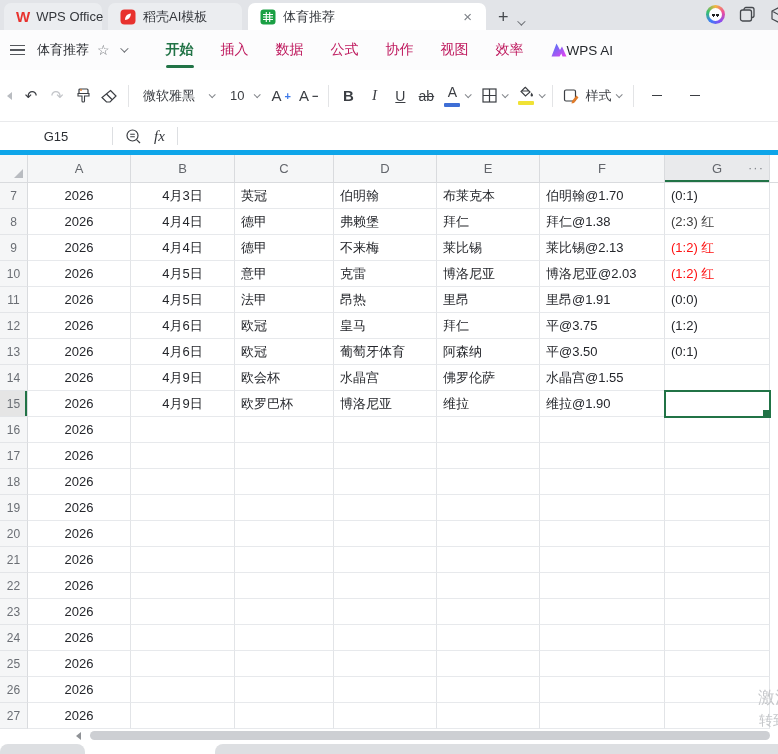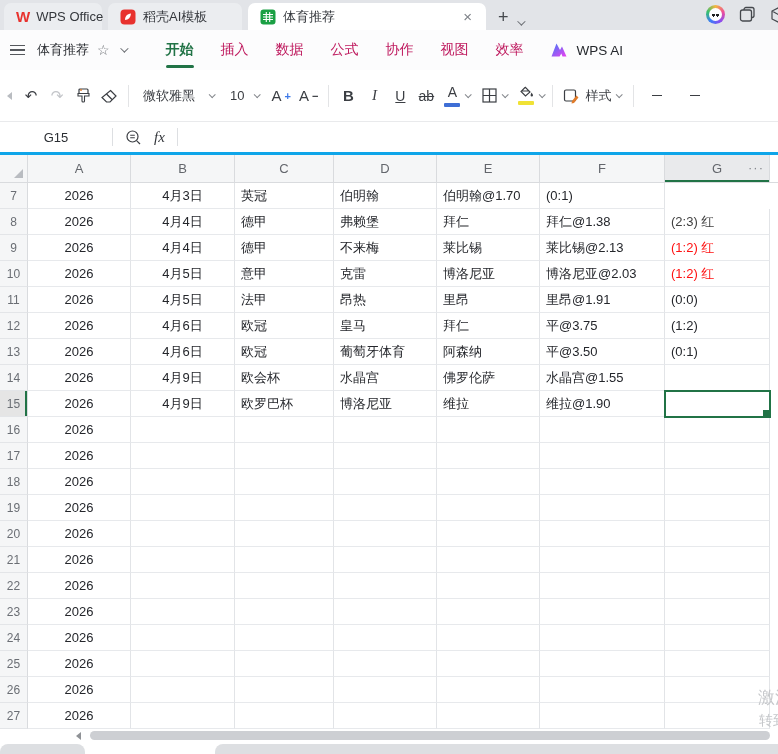--- a/index.html
+++ b/index.html
@@ -29,21 +29,21 @@
   .menurow { height:40px; background:#fcfcfd; display:flex; align-items:center; position:relative; }
   .burger { width:15px; margin-left:10px; display:flex; flex-direction:column; gap:3px; }
   .burger i { height:1.5px; background:#55585d; display:block; }
   .doctitle { font-size:13px; margin-left:12px; color:#2b2e33; }
   .star { color:#6f7277; font-size:14px; margin-left:8px; }
   .mchev { margin-left:10px; }
   .menuitems { display:flex; align-items:center; gap:27px; margin-left:40px; }
   .mitem { font-size:14px; color:#be185d; position:relative; white-space:nowrap; }
   .mitem.active { color:var(--green); font-weight:bold; }
   .mitem.active::after { content:""; position:absolute; left:50%; transform:translateX(-50%); bottom:-9px; width:28px; height:3px; background:var(--green); border-radius:2px; }
-  .wpsai { display:flex; align-items:center; gap:10px; font-size:13.5px; color:#26292e; }
+  .wpsai { display:flex; align-items:center; gap:0; font-size:13.5px; color:#26292e; }
 
   
   .toolbar { height:52px; background:#fff; border-bottom:1px solid #e9eaec; display:flex; align-items:center; padding-left:2px; }
   .collapse-left { width:0; height:0; border-top:4px solid transparent; border-bottom:4px solid transparent; border-right:5px solid #b9bcc1; margin:0 6px 0 5px; }
   .tbtn { display:flex; align-items:center; justify-content:center; min-width:26px; height:28px; color:#3b3e43; font-size:15px; gap:3px; padding:0 3px; }
   .tbtn.gray { color:#c3c5c9; }
   .tdiv { width:1px; height:22px; background:#e3e4e6; margin:0 6px; }
   .fontbox { display:flex; align-items:center; gap:14px; font-size:13px; color:#3a3d42; padding:0 8px; }
   .sizebox { display:flex; align-items:center; gap:10px; font-size:13px; color:#3a3d42; padding:0 8px; }
   .schev { width:5px; height:5px; border-right:1.2px solid #85888d; border-bottom:1.2px solid #85888d; transform:rotate(45deg) translateY(-1px); display:inline-block; }
@@ -58,21 +58,21 @@
   .fontcolor .a { font-size:14px; color:#3b3e43; }
   .fontcolor .bar { width:16px; height:4px; background:#3e6ed5; margin-top:1px; border-radius:1px; }
   .fillcolor { display:flex; flex-direction:column; align-items:center; line-height:1; padding:0 2px; }
   .fillcolor .bar { width:16px; height:4px; background:#f0e235; margin-top:1px; border-radius:1px; }
   .stylebtn { display:flex; align-items:center; gap:5px; font-size:13px; color:#3a3d42; padding:0 4px; }
   .alignicon { display:flex; flex-direction:column; gap:3px; width:17px; padding:0 2px; }
   .alignicon i { height:1.8px; background:#3b3e43; display:block; }
   .alignicon i.short { width:10px; margin:0 auto; }
 
   
-  .fbar { height:33px; border-bottom:3px solid #0ea5e9; display:flex; align-items:center; }
+  .fbar { height:33px; border-bottom:5px solid #0ea5e9; display:flex; align-items:center; }
   .namebox { width:112px; text-align:center; font-size:13px; color:#2b2e33; }
   .fdiv { width:1px; height:18px; background:#dddfe2; }
   .fico { margin:0 12px; display:flex; align-items:center; color:#3b3e43; }
   .fx { font-style:italic; font-family:"Liberation Serif",serif; font-size:15px; color:#33363b; margin-right:12px; }
 
   
   .colhead { display:grid; grid-template-columns:28px 103px 104px 99px 103px 103px 125px 105px 1fr; height:28px; }
   .ch { background:#f5f6f7; border-right:1px solid #d9dbde; border-bottom:1px solid #d9dbde; color:#63666c; font-size:13px; display:flex; align-items:center; justify-content:center; position:relative; }
   .ch.filler { background:#fff; border-right:none; border-bottom:1px solid #d9dbde; }
   .ch.selcol { background:#e9eaec; box-shadow:inset 0 -2px 0 var(--green); }
@@ -285,20 +285,21 @@
       <div class="ch filler"></div>
     </div>
 
   <div class="gbody" id="grid-body">
       <div class="grow">
         <div class="rnum">7</div>
         <div class="cell ralign">2026</div>
         <div class="cell ralign">4月3日</div>
         <div class="cell">英冠</div>
         <div class="cell">伯明翰</div>
+        <div class="cell">布莱克本</div>
         <div class="cell">伯明翰@1.70</div>
         <div class="cell">(0:1)</div>
         <div class="cell fillerc"></div>
       </div>
       <div class="grow">
         <div class="rnum">8</div>
         <div class="cell ralign">2026</div>
         <div class="cell ralign">4月4日</div>
         <div class="cell">德甲</div>
         <div class="cell">弗赖堡</div>

